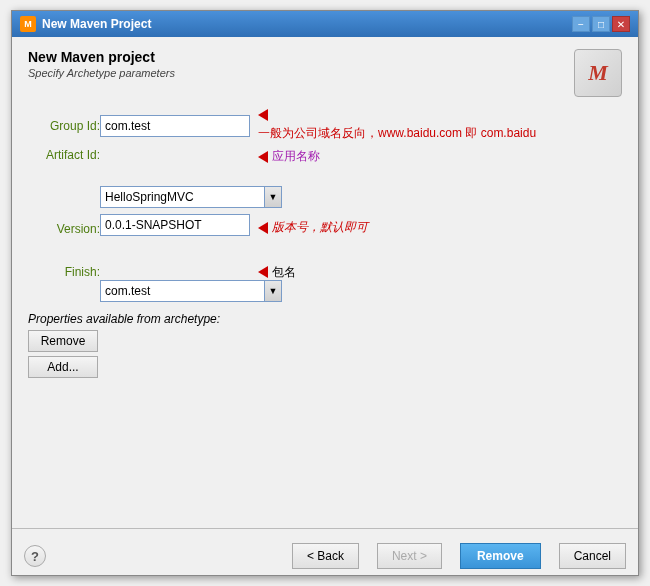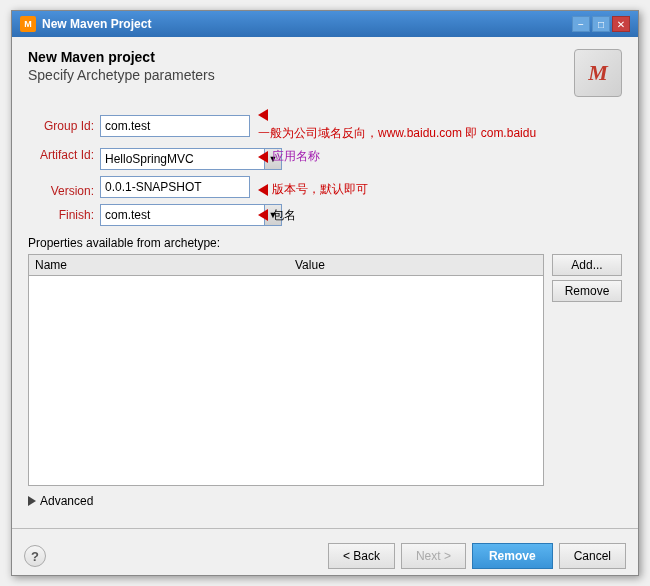--- a/index.html
+++ b/index.html
@@ -95,22 +95,23 @@
     }
 
     .header-text h2 {
       font-size: 14px;
       font-weight: bold;
       color: #000;
       margin-bottom: 2px;
     }
 
     .header-text p {
-      font-size: 14px;
+      font-size: 11px;
       color: #444;
+      font-style: italic;
     }
 
     .maven-icon {
       width: 48px;
       height: 48px;
       background: linear-gradient(135deg, #e8e8e8, #d0d0d0);
       border: 1px solid #aaa;
       border-radius: 4px;
       display: flex;
       align-items: center;
@@ -123,39 +124,39 @@
     }
 
     .form-area {
       position: relative;
       flex-shrink: 0;
     }
 
     .form-label {
       width: 72px;
       text-align: right;
-      padding-right: 6px;
-      font-size: 12px;
-      color: #b91c1c;
+      font-size: 12px;
+      color: #4d7c0f;
       flex-shrink: 0;
     }
 
     .form-input {
       border: 1px solid #7a9cc8;
       background: white;
       padding: 2px 4px;
       font-size: 12px;
       height: 22px;
       width: 150px;
       flex-shrink: 0;
     }
 
     .dropdown-wrapper {
       flex: 1;
       display: flex;
+      margin-top: 38px;
     }
 
     .dropdown-input {
       flex: 1;
       border: 1px solid #7a9cc8;
       border-right: none;
       background: white;
       padding: 2px 4px;
       font-size: 12px;
       height: 22px;
@@ -189,20 +190,21 @@
       flex: 1;
       display: flex;
       flex-direction: column;
       min-height: 0;
     }
 
     .properties-label {
       font-size: 12px;
       color: #000;
       margin-bottom: 4px;
+      font-style: italic;
     }
 
     .properties-container {
       display: flex;
       gap: 8px;
       flex: 1;
       min-height: 0;
     }
 
     .properties-table {
@@ -300,21 +302,21 @@
       align-items: center;
       justify-content: center;
       font-size: 13px;
       cursor: pointer;
       color: #555;
       font-weight: bold;
     }
 
     .footer-right {
       display: flex;
-      gap: 6px;
+      gap: 18px;
       align-items: center;
     }
 
     .nav-btn {
       background: linear-gradient(to bottom, #f5f5f5, #e0e0e0);
       border: 1px solid #aaa;
       padding: 4px 14px;
       font-size: 12px;
       cursor: pointer;
       height: 26px;
@@ -382,21 +384,21 @@
         </div>
         <div style="margin-left:8px; display:flex; align-items:center; gap:4px;">
           <div class="arrow-left"></div>
           <span style="font-size:12px; color:#a21caf;">应用名称</span>
         </div>
       </div>
 
       <div style="display:flex; align-items:flex-end; margin-bottom:6px; position:relative;">
         <span class="form-label">Version:</span>
         <input class="form-input" type="text" value="0.0.1-SNAPSHOT" style="">
-        <div style="margin-left:8px; display:flex; align-items:center; gap:4px;">
+        <div style="margin-left:8px; display:flex; align-items:center; gap:4px;font-style:italic;">
           <div class="arrow-left"></div>
           <span style="font-size:12px; color:#cc0000;">版本号，默认即可</span>
         </div>
       </div>
 
       <div style="display:flex; align-items:center; margin-bottom:6px; position:relative;">
         <span class="form-label">Finish:</span>
         <div class="dropdown-wrapper" style="width:150px; flex:none;">
           <input class="dropdown-input" type="text" value="com.test" style="">
           <div class="dropdown-btn">▼</div>
@@ -404,38 +406,27 @@
         <div style="margin-left:8px; display:flex; align-items:center; gap:4px;">
           <div class="arrow-left"></div>
           <span style="font-size:12px; color:#000000;">包名</span>
         </div>
       </div>
     </div>
 
     <div class="properties-section">
       <span class="properties-label">Properties available from archetype:</span>
       <div class="properties-container">
-        <div class="properties-table">
-          <div class="table-header">
-            <span class="table-header-cell">Name</span>
-            <span class="table-header-cell" style="margin-left:100px;">Value</span>
-          </div>
-          <div class="table-body"></div>
-        </div>
         <div class="properties-buttons">
+          <button class="prop-btn">Remove</button>
           <button class="prop-btn">Add...</button>
-          <button class="prop-btn">Remove</button>
-        </div>
-      </div>
-    </div>
-
-    <div class="advanced-section">
-      <div class="triangle-right"></div>
-      <span class="advanced-label">Advanced</span>
-    </div>
+        </div>
+      </div>
+    </div>
+
 
   </div>
 
   <div class="separator"></div>
 
   <div class="footer">
     <div class="footer-left">
       <div class="help-btn">?</div>
     </div>
     <div class="footer-right">

